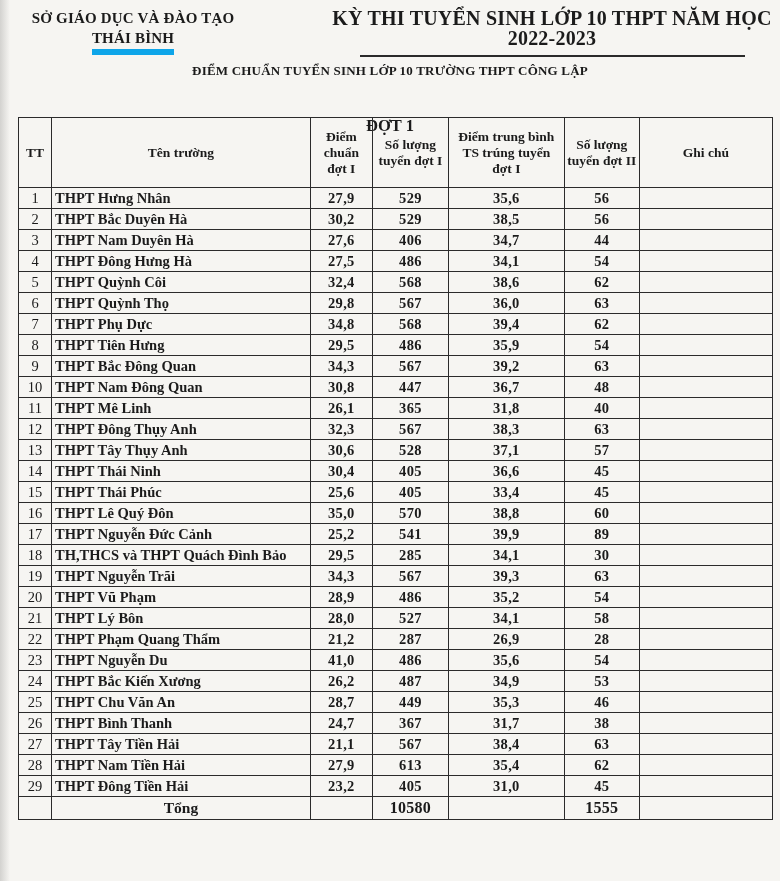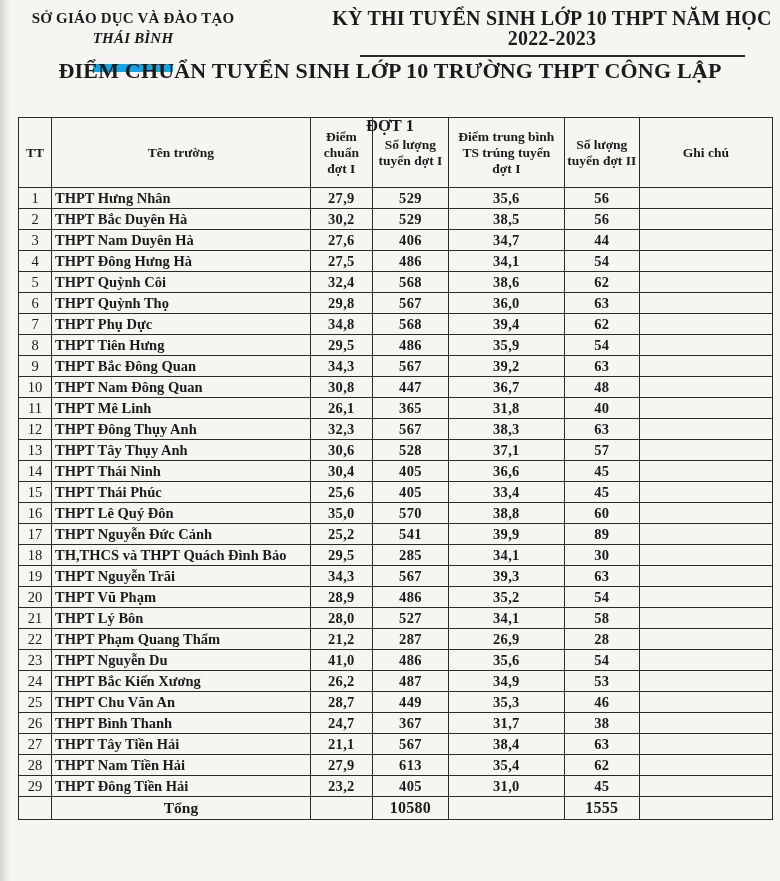--- a/index.html
+++ b/index.html
@@ -38,23 +38,22 @@
     top: 0;
     width: 210px;
     text-align: center;
     font-weight: bold;
     font-size: 15px;
     line-height: 20px;
     letter-spacing: 0.2px;
   }
   .agency .province {
     display: inline-block;
-    border-bottom: 8px solid #0ea5e9;
-    padding-bottom: 16px;
-    font-style: italic;
+    border-bottom: 6px solid #0ea5e9;
+    padding-bottom: 1px;
   }
   .exam-head {
     position: absolute;
     left: 330px;
     top: 0;
     width: 444px;
     text-align: center;
     font-weight: bold;
     font-size: 20px;
     line-height: 20px;
@@ -67,21 +66,21 @@
     border-top: 2px solid #2a2a2a;
   }
 
   .doc-title {
     position: absolute;
     top: 60px;
     left: 0;
     width: 100%;
     text-align: center;
     font-weight: bold;
-    font-size: 22px;
+    font-size: 13px;
     line-height: 22px;
     letter-spacing: 0.2px;
   }
   .doc-subtitle {
     position: absolute;
     top: 84px;
     left: 0;
     width: 100%;
     text-align: center;
     font-weight: bold;

